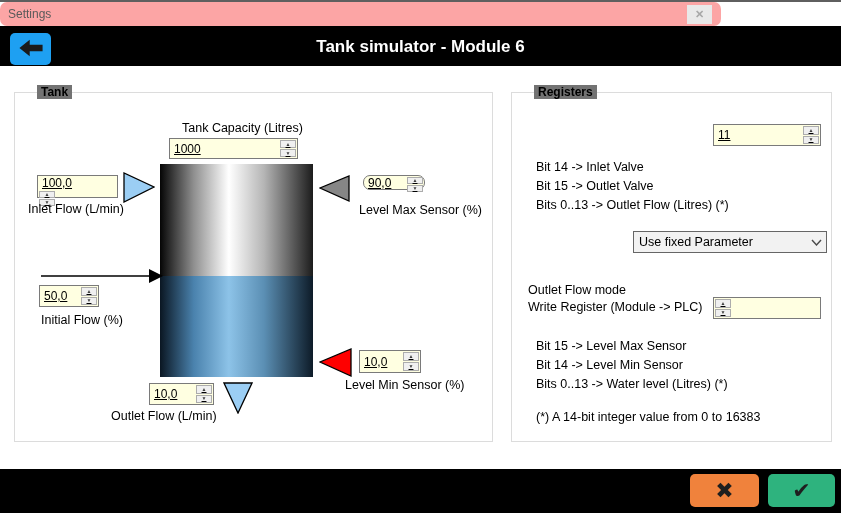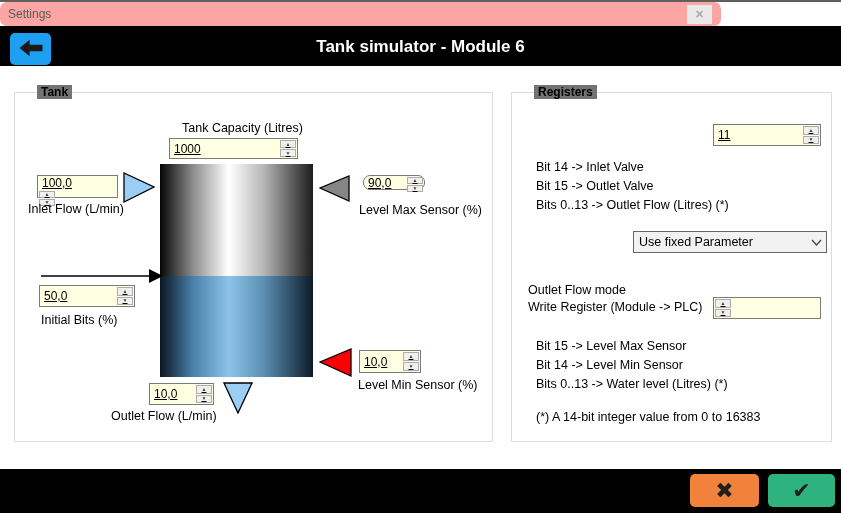--- a/index.html
+++ b/index.html
@@ -116,42 +116,42 @@
       </div>
     </div>
     <span class="field-label" style="left:344px;top:110px;">Level Max Sensor (%)</span>
 
     <span class="tri" style="left:26px;top:175px;">
       <svg width="122" height="16">
           <line x1="0" y1="8" x2="110" y2="8" stroke="#000" stroke-width="1.6"></line>
           <polygon points="108,1 122,8 108,15" fill="#000"></polygon>
         </svg>
     </span>
-    <div class="spinner" style="left:24px;top:192px;width:96px;height:22px;">
+    <div class="spinner" style="left:24px;top:192px;width:60px;height:22px;">
       <input value="50,0" style="">
       <div class="spin-btns">
         <div class="spin-btn">▲</div>
         <div class="spin-btn">▼</div>
       </div>
     </div>
-    <span class="field-label" style="left:26px;top:220px;">Initial Bits (%)</span>
+    <span class="field-label" style="left:26px;top:220px;">Initial Flow (%)</span>
 
     <span class="tri" style="left:304px;top:255px;">
       <svg width="33" height="29">
           <polygon points="32,1 32,28 1,14" fill="#fe0000" stroke="#000" stroke-width="1.3"></polygon>
         </svg>
     </span>
     <div class="spinner" style="left:344px;top:257px;width:62px;height:23px;">
       <input value="10,0" style="">
       <div class="spin-btns">
         <div class="spin-btn">▲</div>
         <div class="spin-btn">▼</div>
       </div>
     </div>
-    <span class="field-label" style="left:343px;top:285px;">Level Min Sensor (%)</span>
+    <span class="field-label" style="left:330px;top:285px;">Level Min Sensor (%)</span>
 
     <div class="spinner" style="left:134px;top:290px;width:65px;height:22px;">
       <input value="10,0" style="">
       <div class="spin-btns">
         <div class="spin-btn">▲</div>
         <div class="spin-btn">▼</div>
       </div>
     </div>
     <span class="field-label" style="left:96px;top:316px;">Outlet Flow (L/min)</span>
     <span class="tri" style="left:208px;top:289px;">

